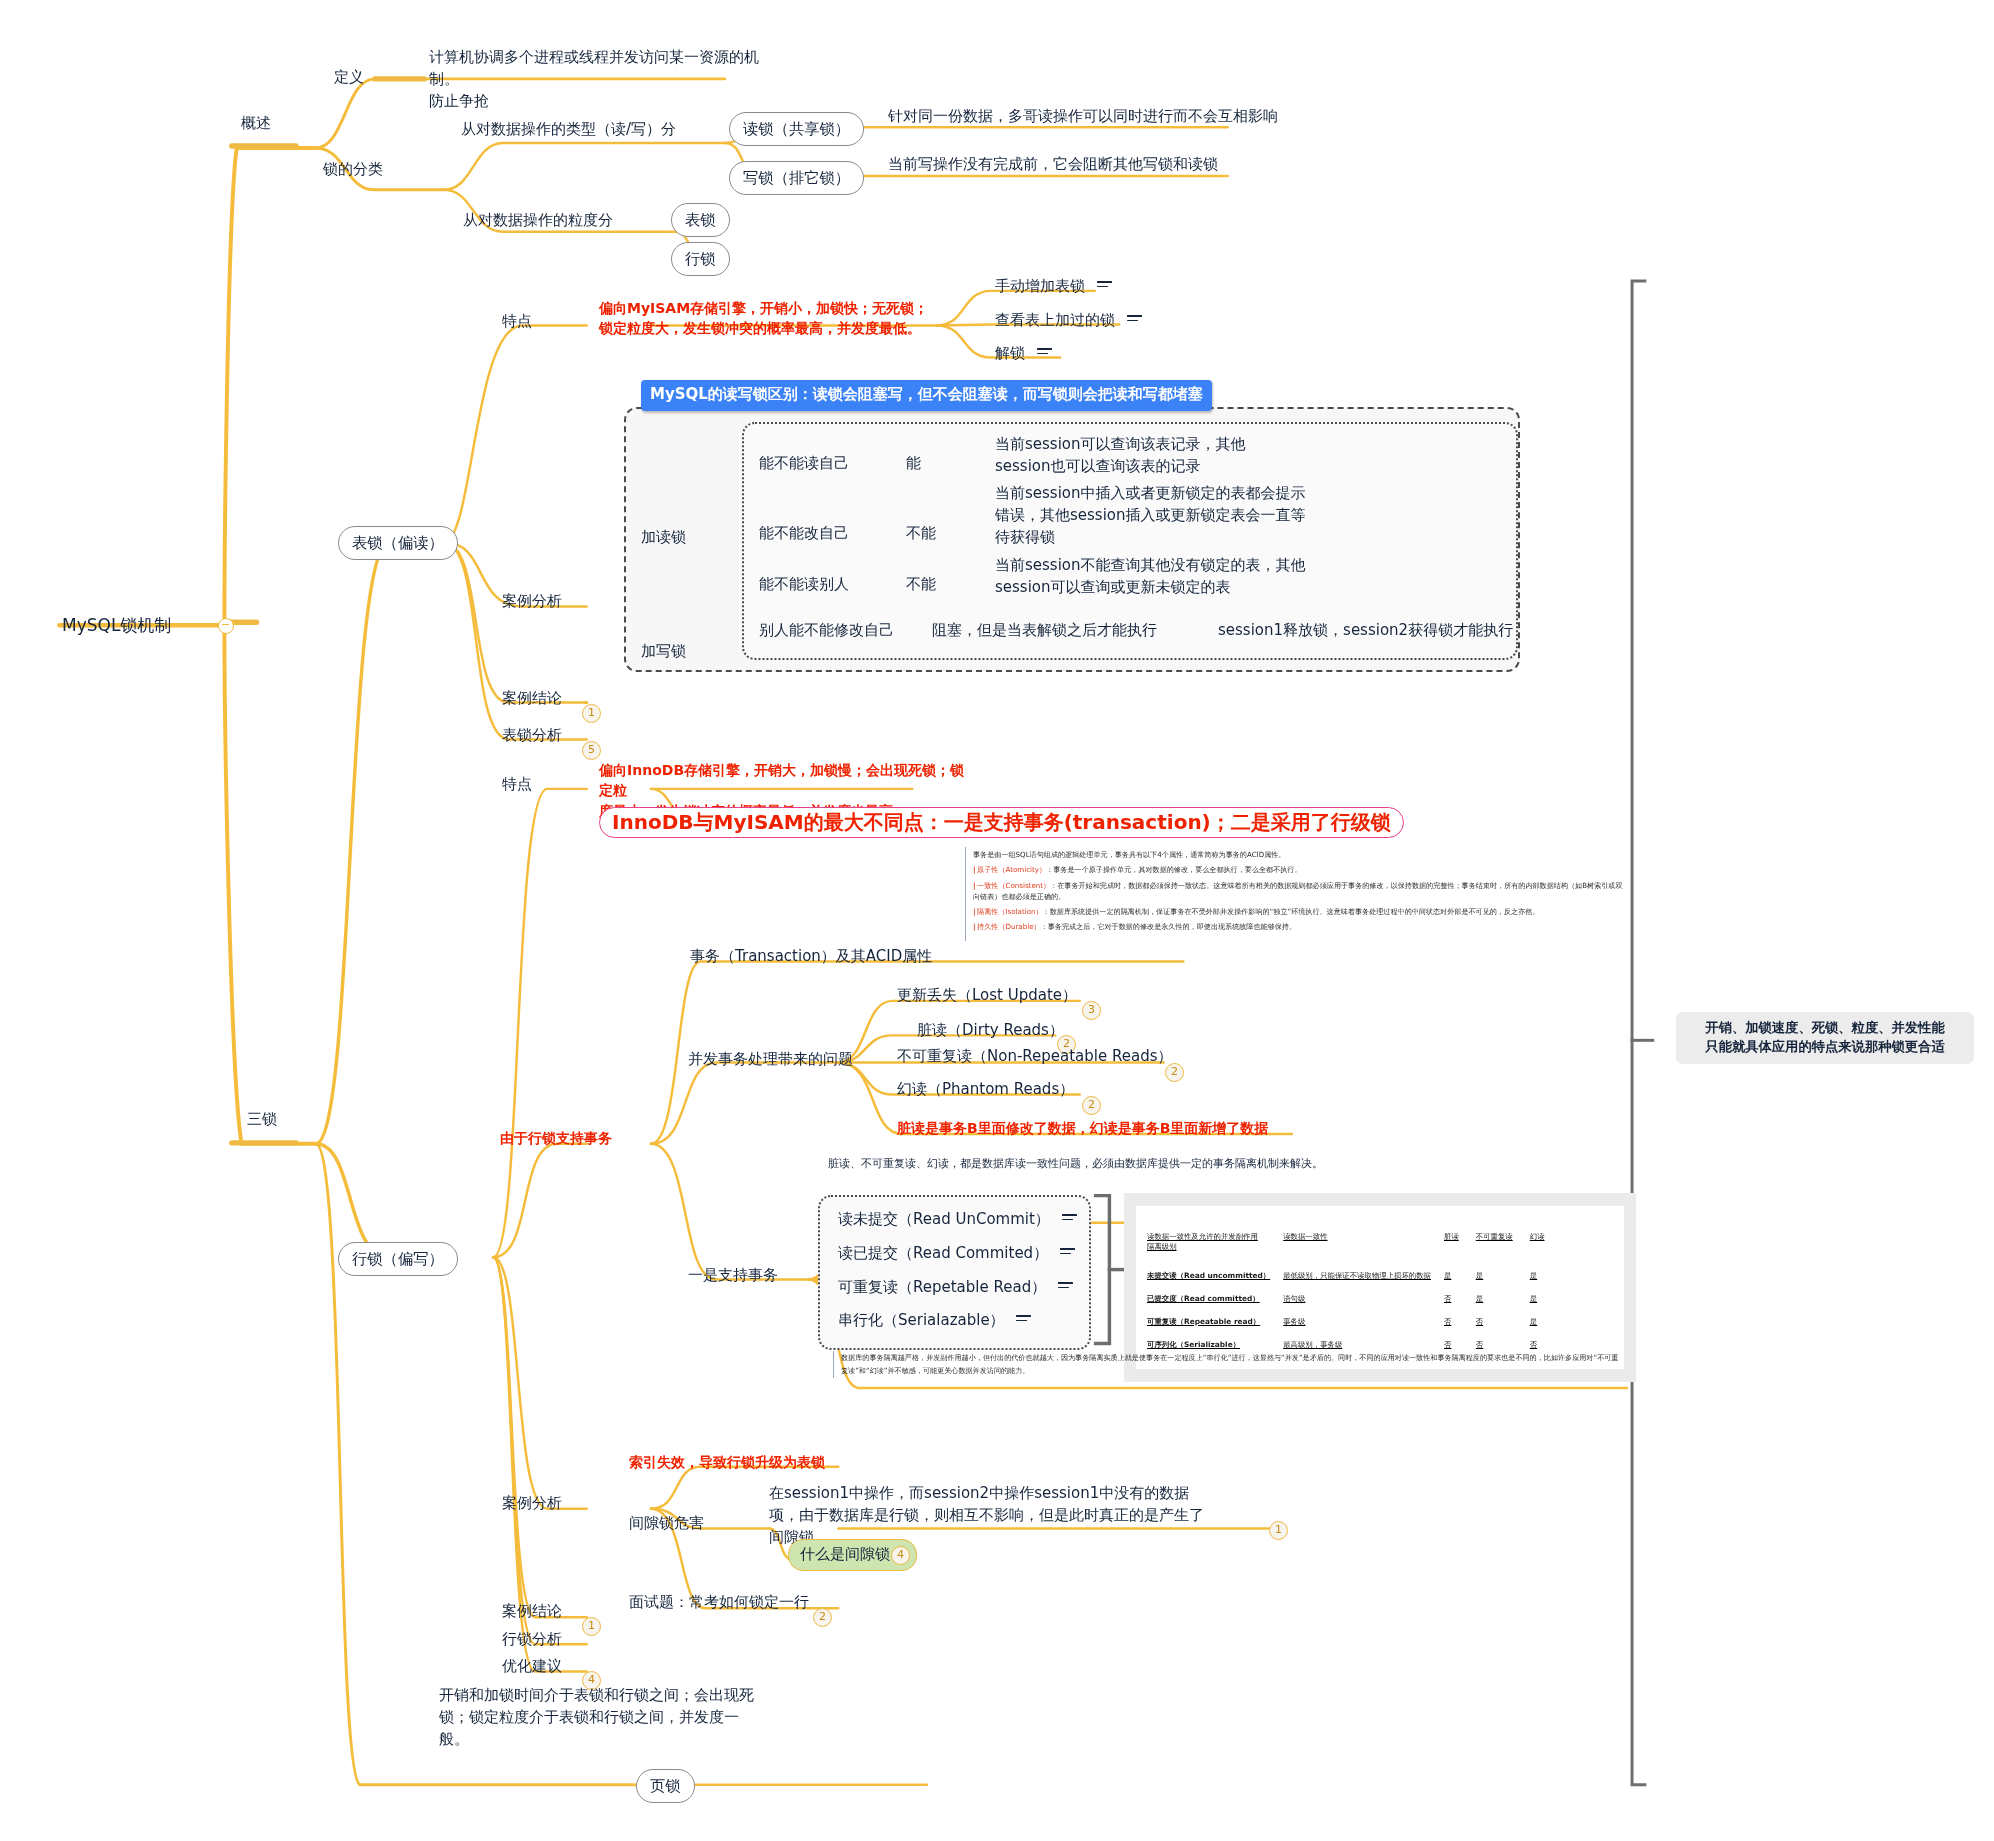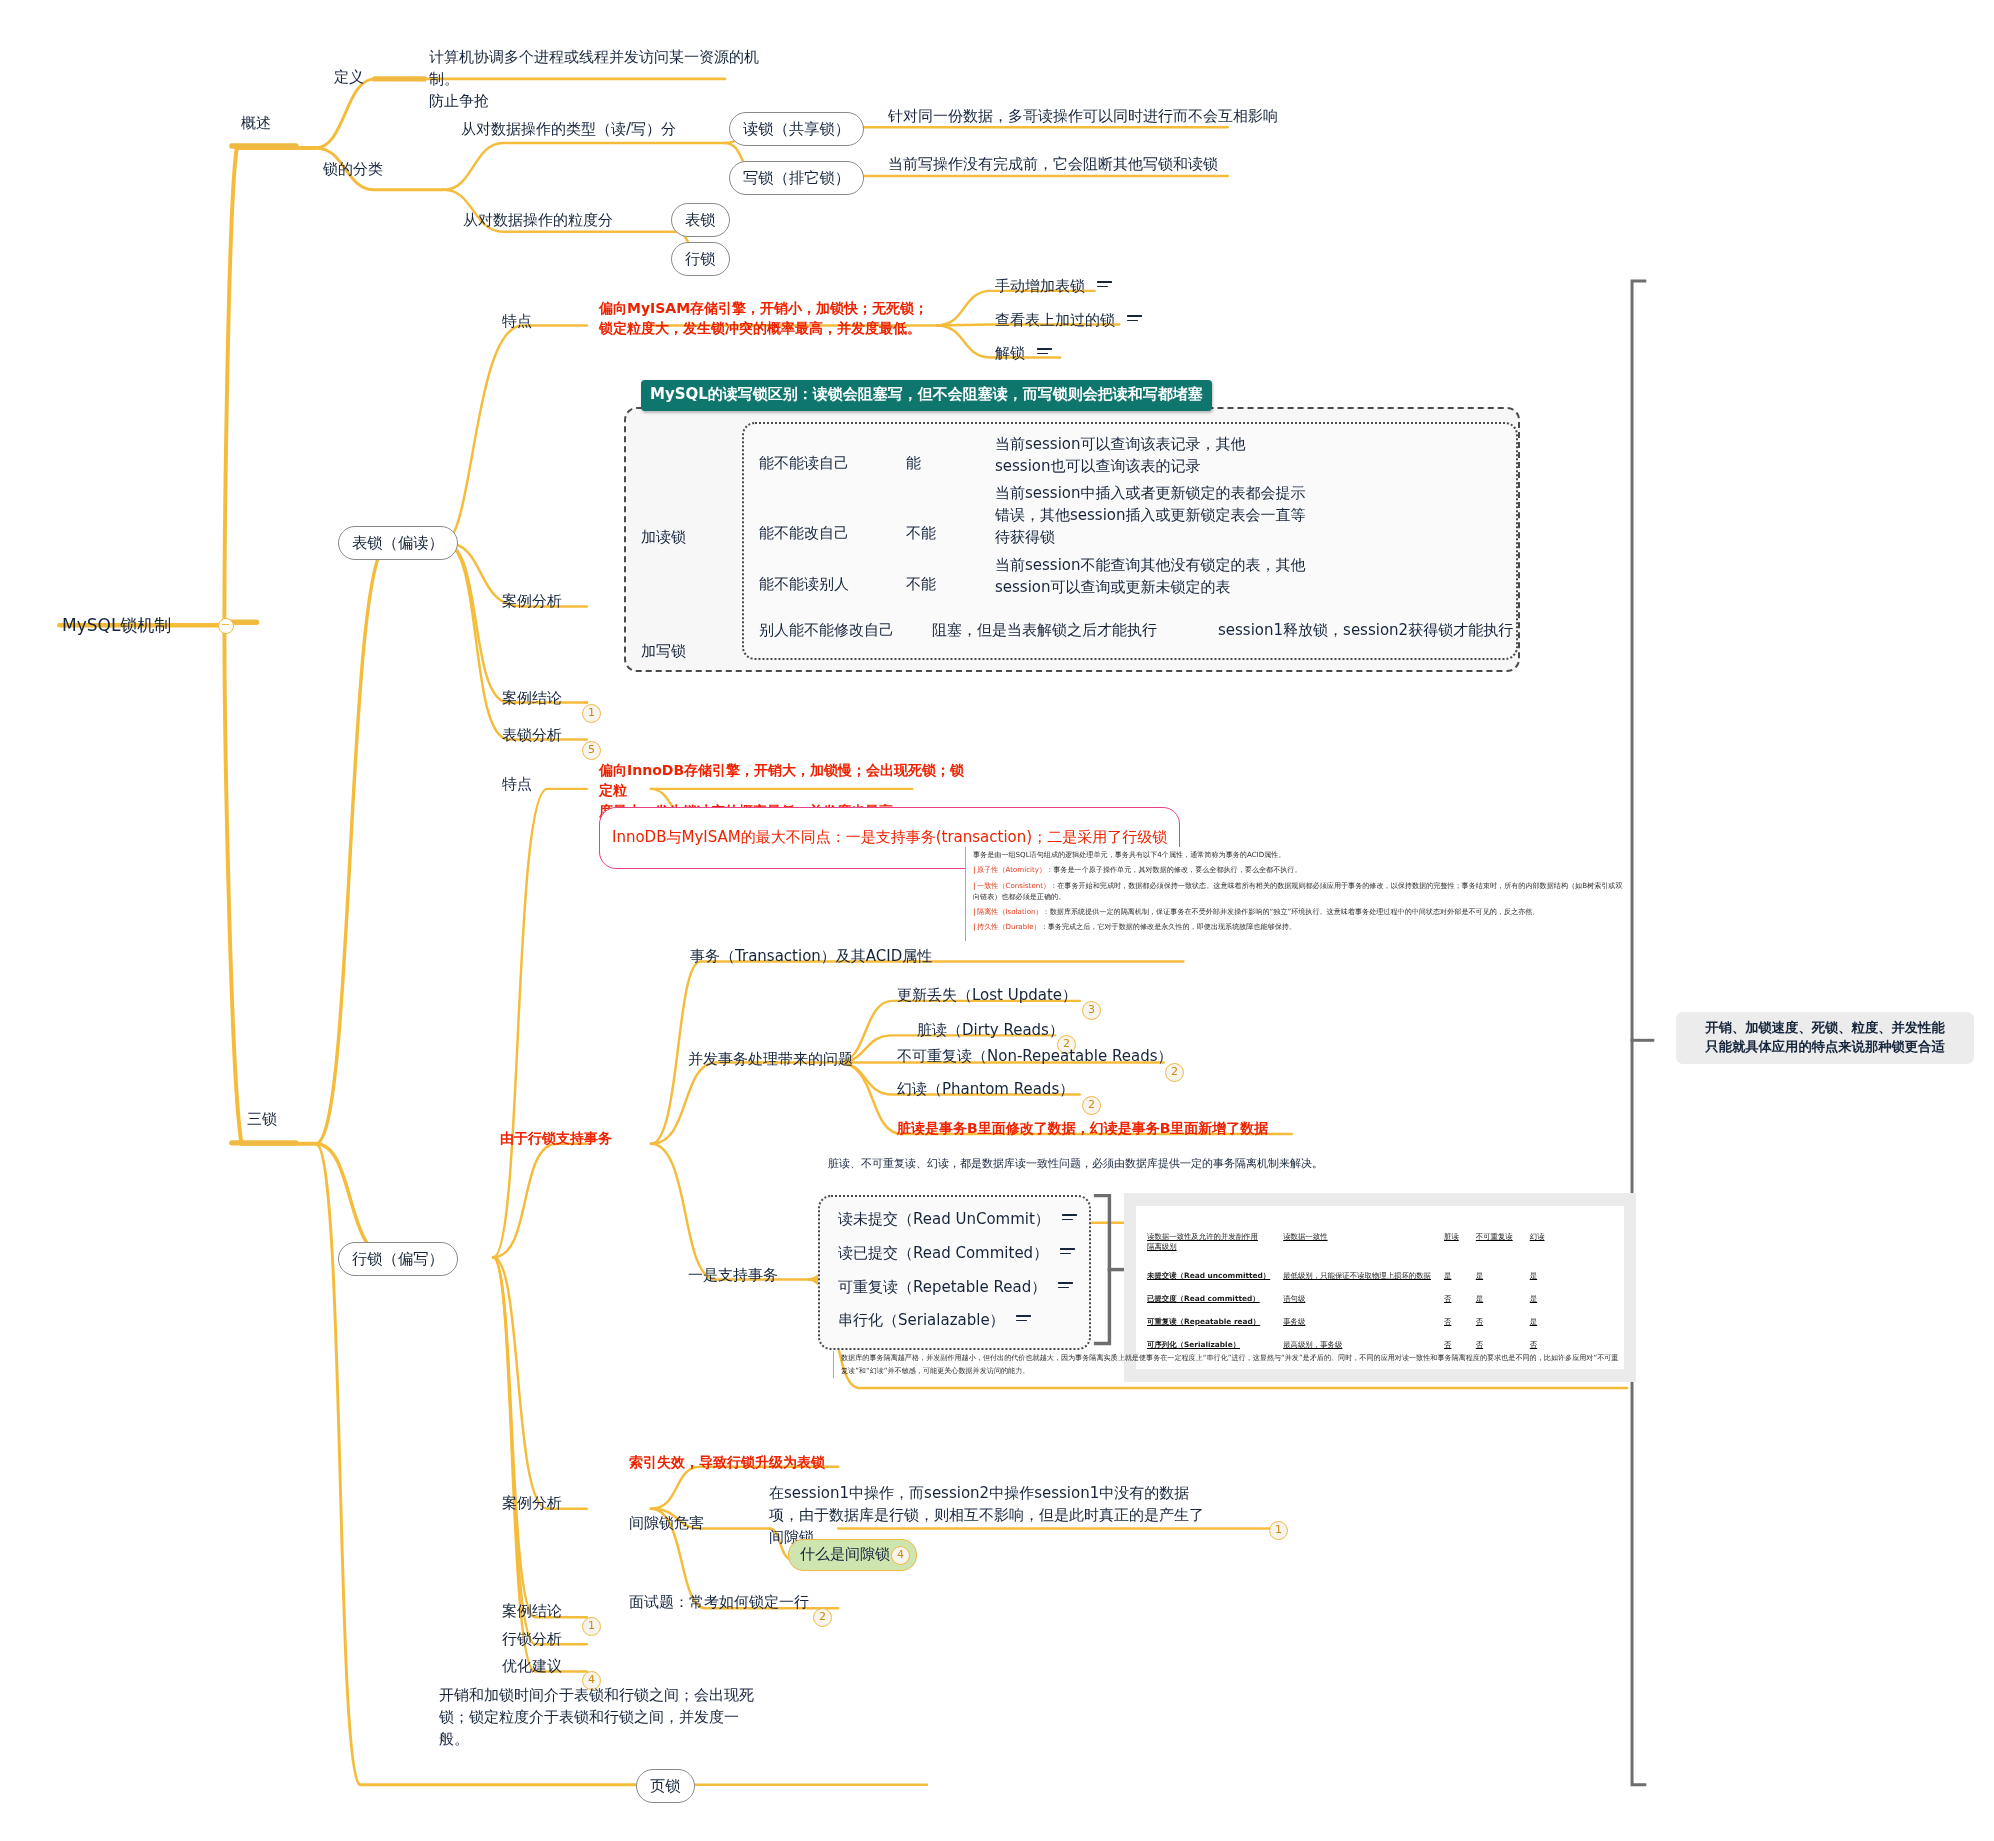--- a/index.html
+++ b/index.html
@@ -9,25 +9,25 @@
 
   .node{position:absolute;white-space:nowrap;color:#16253c;font-size:15px;line-height:1.45;}
   .node.multiline{white-space:normal;}
 
   
   .pill{border:1.5px solid #8a8a8a;border-radius:17px;background:#fff;padding:5px 13px;
         font-size:15.3px;color:#16253c;text-align:center;}
 
   
   .red{color:#ef2200;font-weight:bold;}
-  .red-pill{border:1.5px solid #e8408a;border-radius:17px;background:#fff;padding:19px 12px;
-        color:#ef2200;font-weight:normal;font-size:15px;}
-
-  
-  .banner{background:#0f766e;color:#fff;font-weight:bold;font-size:15px;padding:4.4px 9px;
+  .red-pill{border:1.5px solid #e8408a;border-radius:17px;background:#fff;padding:0 12px;
+        color:#ef2200;font-weight:bold;font-size:20px;}
+
+  
+  .banner{background:#3b82f6;color:#fff;font-weight:bold;font-size:15px;padding:4.4px 9px;
           border-radius:4px;box-shadow:1px 1.5px 2.5px rgba(0,0,0,.25);}
 
   
   .green-pill{background:#cfe5b0;border:1.5px solid #f0b942;border-radius:15px;
         padding:4px 11px;font-size:15px;color:#16253c;}
 
   
   .dashed-outer{position:absolute;border:2px dashed #4a4a4a;border-radius:13px;background:#f7f7f7;}
   .dashed-inner{position:absolute;border:2px dotted #4a4a4a;border-radius:13px;background:#fafafa;}
 

